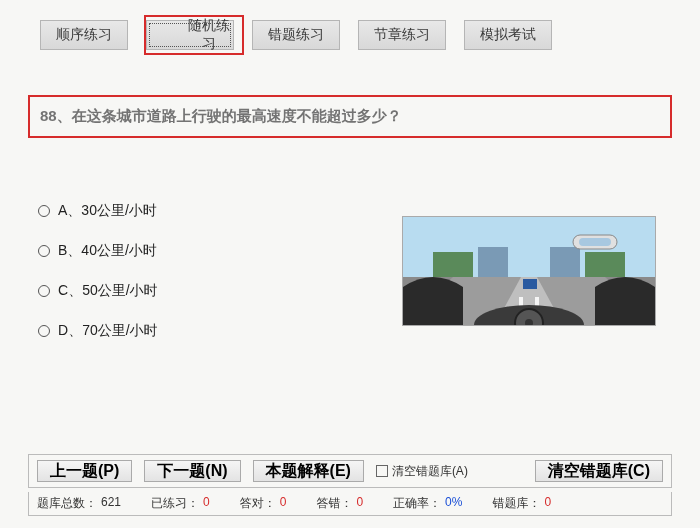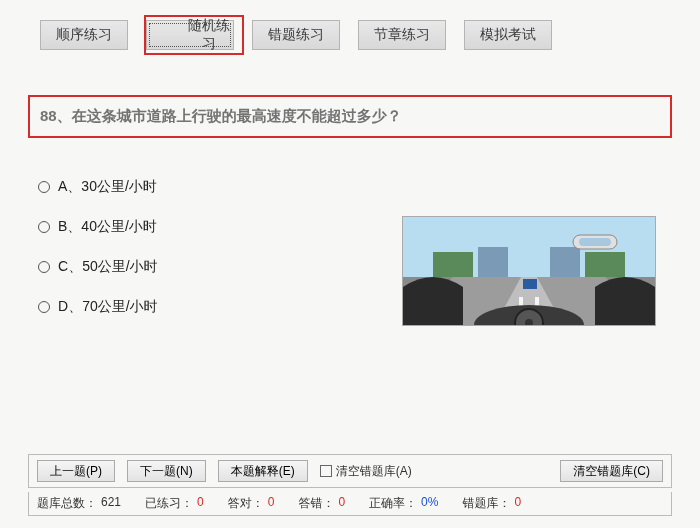--- a/index.html
+++ b/index.html
@@ -57,21 +57,21 @@
     right: 28px;
   }
   .question-box {
     border: 2px solid #d62b2b;
     padding: 10px 10px;
     font-size: 15px;
     font-weight: bold;
     color: #737373;
   }
   .options {
-    margin-top: 40px;
+    margin-top: 64px;
     margin-left: 10px;
   }
   .option {
     display: flex;
     align-items: center;
     margin-bottom: 22px;
     font-size: 14px;
     color: #222;
     cursor: pointer;
   }
@@ -104,24 +104,25 @@
     align-items: center;
     padding: 0 8px;
     gap: 12px;
     font-size: 12px;
   }
   .small-btn {
     height: 22px;
     padding: 0 12px;
     background: linear-gradient(#f5f5f5, #e3e3e3);
     border: 1px solid #aaa;
-    font-size: 12px;
+    font-size: 16px;
     cursor: pointer;
     display: flex;
     align-items: center;
+    font-weight: bold;
   }
   .auto-next {
     display: flex;
     align-items: center;
     gap: 4px;
   }
   .checkbox {
     width: 12px;
     height: 12px;
     border: 1px solid #666;
@@ -133,21 +134,21 @@
     bottom: 12px;
     left: 28px;
     right: 28px;
     height: 24px;
     border: 1px solid #bbb;
     border-top: none;
     display: flex;
     align-items: center;
     padding: 0 8px;
     font-size: 12px;
-    gap: 24px;
+    gap: 30px;
   }
   .stat { display: flex; gap: 4px; }
   .stat .val-red { color: #d62b2b; }
   .stat .val-blue { color: #1a4fd6; }
 </style>
 </head>
 <body>
 
 <div class="app">
 

